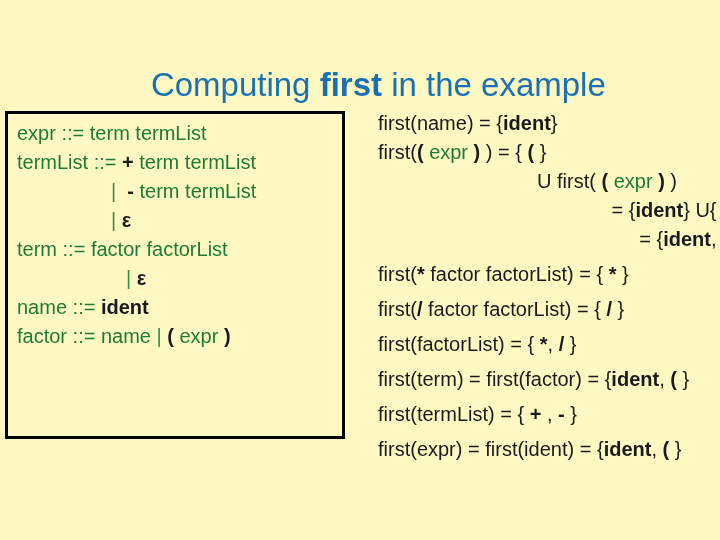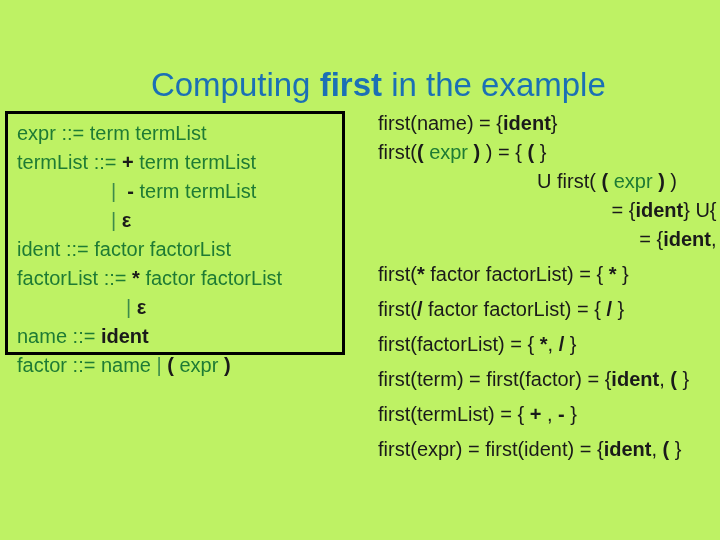--- a/index.html
+++ b/index.html
@@ -4,42 +4,42 @@
 <style>
   html, body {
     margin: 0;
     padding: 0;
     background: #ffffff;
   }
   .slide {
     position: relative;
     width: 720px;
     height: 540px;
-    background: #bef264;
+    background: #fef9c3;
     font-family: "Liberation Sans", sans-serif;
     overflow: hidden;
   }
   .title {
     position: absolute;
     top: 28px;
     left: 0;
     width: 720px;
     text-align: center;
     font-size: 33px;
     color: #1b70b5;
     white-space: pre;
   }
   .title .em { font-weight: bold; }
 
   .grammar-box {
     position: absolute;
     left: 5px;
     top: 111px;
     width: 340px;
-    height: 244px;
+    height: 328px;
     box-sizing: border-box;
     border: 3px solid #000000;
     padding: 5px 0 0 9px;
     font-size: 20px;
     line-height: 29px;
   }
   .first-col {
     position: absolute;
     left: 378px;
     top: 109px;
@@ -71,22 +71,21 @@
 
   <div class="title">
     <span>Computing </span><span class="em">first</span><span> in the example</span>
   </div>
 
   <div class="grammar-box">
       <div class="line"><span class="s-g">expr ::= term termList</span></div>
       <div class="line"><span class="s-g">termList ::= </span><span class="s-b">+ </span><span class="s-g">term termList</span></div>
       <div class="line ind-1"><span class="s-p">|  </span><span class="s-b">- </span><span class="s-g">term termList</span></div>
       <div class="line ind-1"><span class="s-p">| </span><span class="s-b">ε</span></div>
-      <div class="line"><span class="s-g">ident ::= factor factorList</span></div>
-      <div class="line"><span class="s-g">factorList ::= </span><span class="s-b">* </span><span class="s-g">factor factorList</span></div>
+      <div class="line"><span class="s-g">term ::= factor factorList</span></div>
       <div class="line ind-2"><span class="s-p">| </span><span class="s-b">ε</span></div>
       <div class="line"><span class="s-g">name ::= </span><span class="s-b">ident</span></div>
       <div class="line"><span class="s-g">factor ::= name </span><span class="s-p">| </span><span class="s-b">( </span><span class="s-g">expr </span><span class="s-b">)</span></div>
     </div>
 
   <div class="first-col">
       <div class="line"><span class="s-n">first(name) = {</span><span class="s-b">ident</span><span class="s-n">}</span></div>
       <div class="line"><span class="s-n">first(</span><span class="s-b">(</span><span class="s-n"> </span><span class="s-g">expr</span><span class="s-n"> </span><span class="s-b">)</span><span class="s-n"> ) = { </span><span class="s-b">(</span><span class="s-n"> }</span></div>
       <div class="line u"><span class="s-n">U first( </span><span class="s-b">(</span><span class="s-n"> </span><span class="s-g">expr</span><span class="s-n"> </span><span class="s-b">)</span><span class="s-n"> )</span></div>
       <div class="line eq"><span class="s-n">= {</span><span class="s-b">ident</span><span class="s-n">} U{ </span><span class="s-b">(</span><span class="s-n"> }</span></div>

